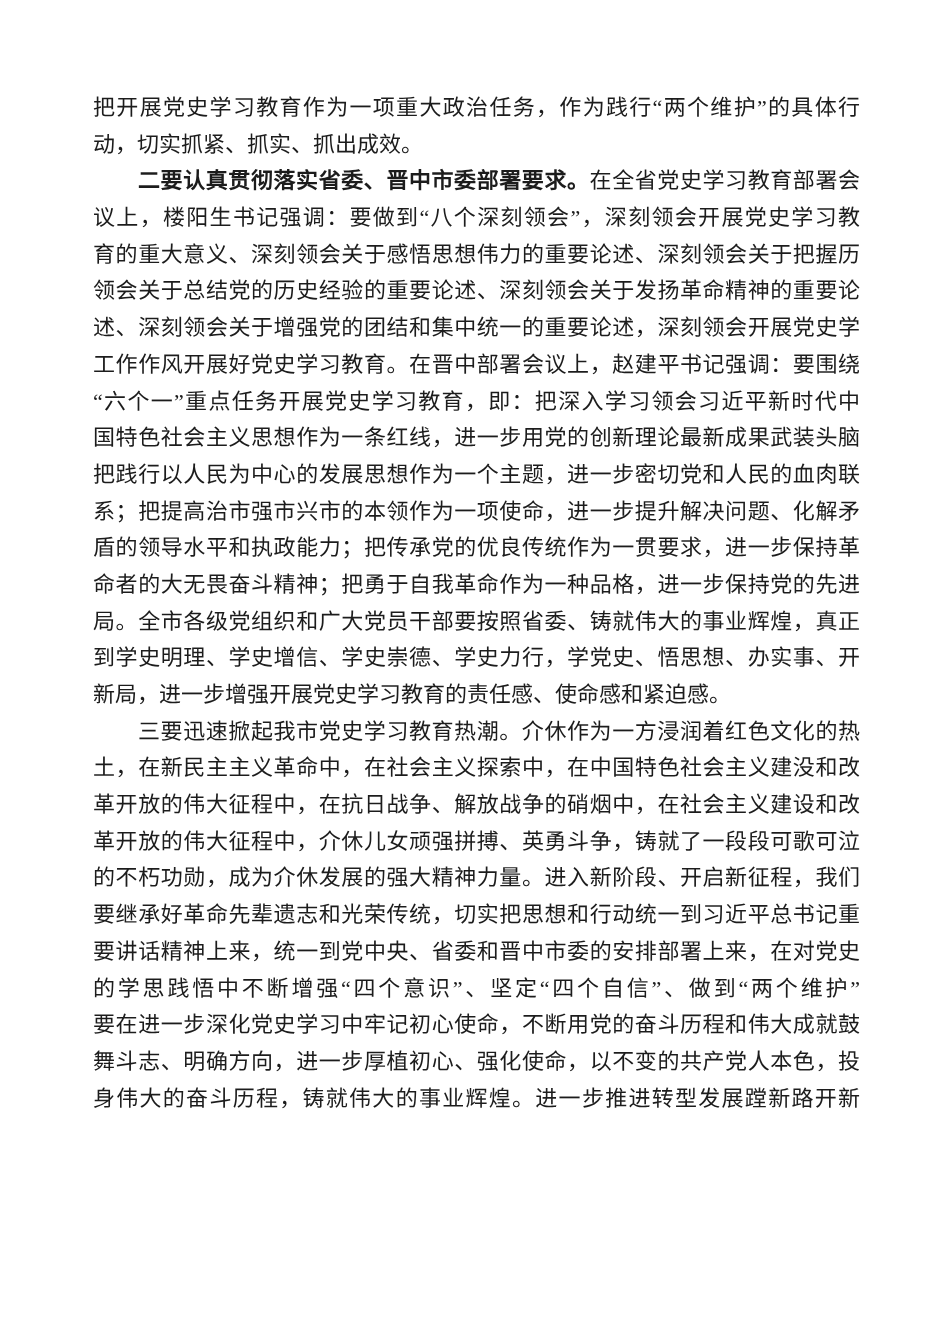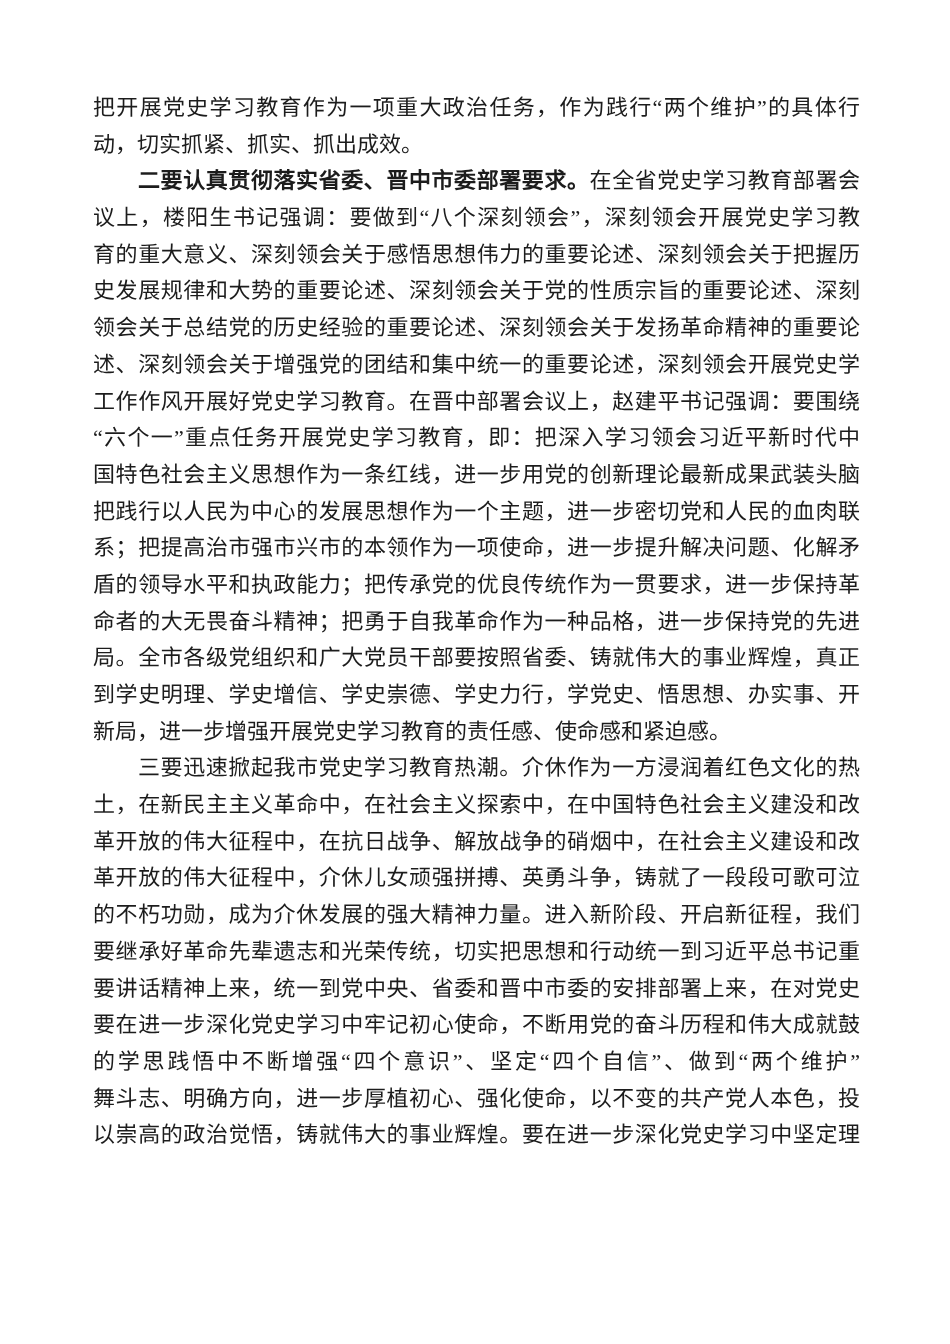--- a/index.html
+++ b/index.html
@@ -48,38 +48,37 @@
 </head>
 <body>
 
 <div class="page">
   <div class="doc" id="doc-body">
       <div class="line"><span class="seg">把开展党史学习教育作为一项重大政治任务，作为践行“两个维护”的具体行</span></div>
       <div class="line end"><span class="seg">动，切实抓紧、抓实、抓出成效。</span></div>
       <div class="line indent"><span class="seg bold">二要认真贯彻落实省委、晋中市委部署要求。</span><span class="seg">在全省党史学习教育部署会</span></div>
       <div class="line"><span class="seg">议上，楼阳生书记强调：要做到“八个深刻领会”，深刻领会开展党史学习教</span></div>
       <div class="line"><span class="seg">育的重大意义、深刻领会关于感悟思想伟力的重要论述、深刻领会关于把握历</span></div>
-      <div class="line"><span class="seg">史发展规律和大势的重要论述、深刻领会关于党的性质宗旨的重要论述、深刻</span></div>
       <div class="line"><span class="seg">领会关于总结党的历史经验的重要论述、深刻领会关于发扬革命精神的重要论</span></div>
       <div class="line"><span class="seg">述、深刻领会关于增强党的团结和集中统一的重要论述，深刻领会开展党史学</span></div>
       <div class="line"><span class="seg">工作作风开展好党史学习教育。在晋中部署会议上，赵建平书记强调：要围绕</span></div>
       <div class="line"><span class="seg">“六个一”重点任务开展党史学习教育，即：把深入学习领会习近平新时代中</span></div>
       <div class="line"><span class="seg">国特色社会主义思想作为一条红线，进一步用党的创新理论最新成果武装头脑</span></div>
       <div class="line"><span class="seg">把践行以人民为中心的发展思想作为一个主题，进一步密切党和人民的血肉联</span></div>
       <div class="line"><span class="seg">系；把提高治市强市兴市的本领作为一项使命，进一步提升解决问题、化解矛</span></div>
       <div class="line"><span class="seg">盾的领导水平和执政能力；把传承党的优良传统作为一贯要求，进一步保持革</span></div>
       <div class="line"><span class="seg">命者的大无畏奋斗精神；把勇于自我革命作为一种品格，进一步保持党的先进</span></div>
       <div class="line"><span class="seg">局。全市各级党组织和广大党员干部要按照省委、铸就伟大的事业辉煌，真正做</span></div>
       <div class="line"><span class="seg">到学史明理、学史增信、学史崇德、学史力行，学党史、悟思想、办实事、开</span></div>
       <div class="line end"><span class="seg">新局，进一步增强开展党史学习教育的责任感、使命感和紧迫感。</span></div>
       <div class="line indent"><span class="seg">三要迅速掀起我市党史学习教育热潮。</span><span class="seg">介休作为一方浸润着红色文化的热</span></div>
       <div class="line"><span class="seg">土，在新民主主义革命中，在社会主义探索中，在中国特色社会主义建没和改</span></div>
       <div class="line"><span class="seg">革开放的伟大征程中，在抗日战争、解放战争的硝烟中，在社会主义建设和改</span></div>
       <div class="line"><span class="seg">革开放的伟大征程中，介休儿女顽强拼搏、英勇斗争，铸就了一段段可歌可泣</span></div>
       <div class="line"><span class="seg">的不朽功勋，成为介休发展的强大精神力量。进入新阶段、开启新征程，我们</span></div>
       <div class="line"><span class="seg">要继承好革命先辈遗志和光荣传统，切实把思想和行动统一到习近平总书记重</span></div>
       <div class="line"><span class="seg">要讲话精神上来，统一到党中央、省委和晋中市委的安排部署上来，在对党史</span></div>
+      <div class="line"><span class="seg">的学思践悟中不断增强“四个意识”、坚定“四个自信”、做到“两个维护”</span></div>
       <div class="line"><span class="seg">要在进一步深化党史学习中牢记初心使命，不断用党的奋斗历程和伟大成就鼓</span></div>
-      <div class="line"><span class="seg">的学思践悟中不断增强“四个意识”、坚定“四个自信”、做到“两个维护”</span></div>
       <div class="line"><span class="seg">舞斗志、明确方向，进一步厚植初心、强化使命，以不变的共产党人本色，投</span></div>
-      <div class="line"><span class="seg">以崇高的政治觉悟，铸就伟大的事业辉煌。要在进一步深化党史学习中坚定理</span></div>
+      <div class="line"><span class="seg">身伟大的奋斗历程，铸就伟大的事业辉煌。进一步推进转型发展蹚新路开新</span></div>
     </div>
 </div>
 
 </body></html>

